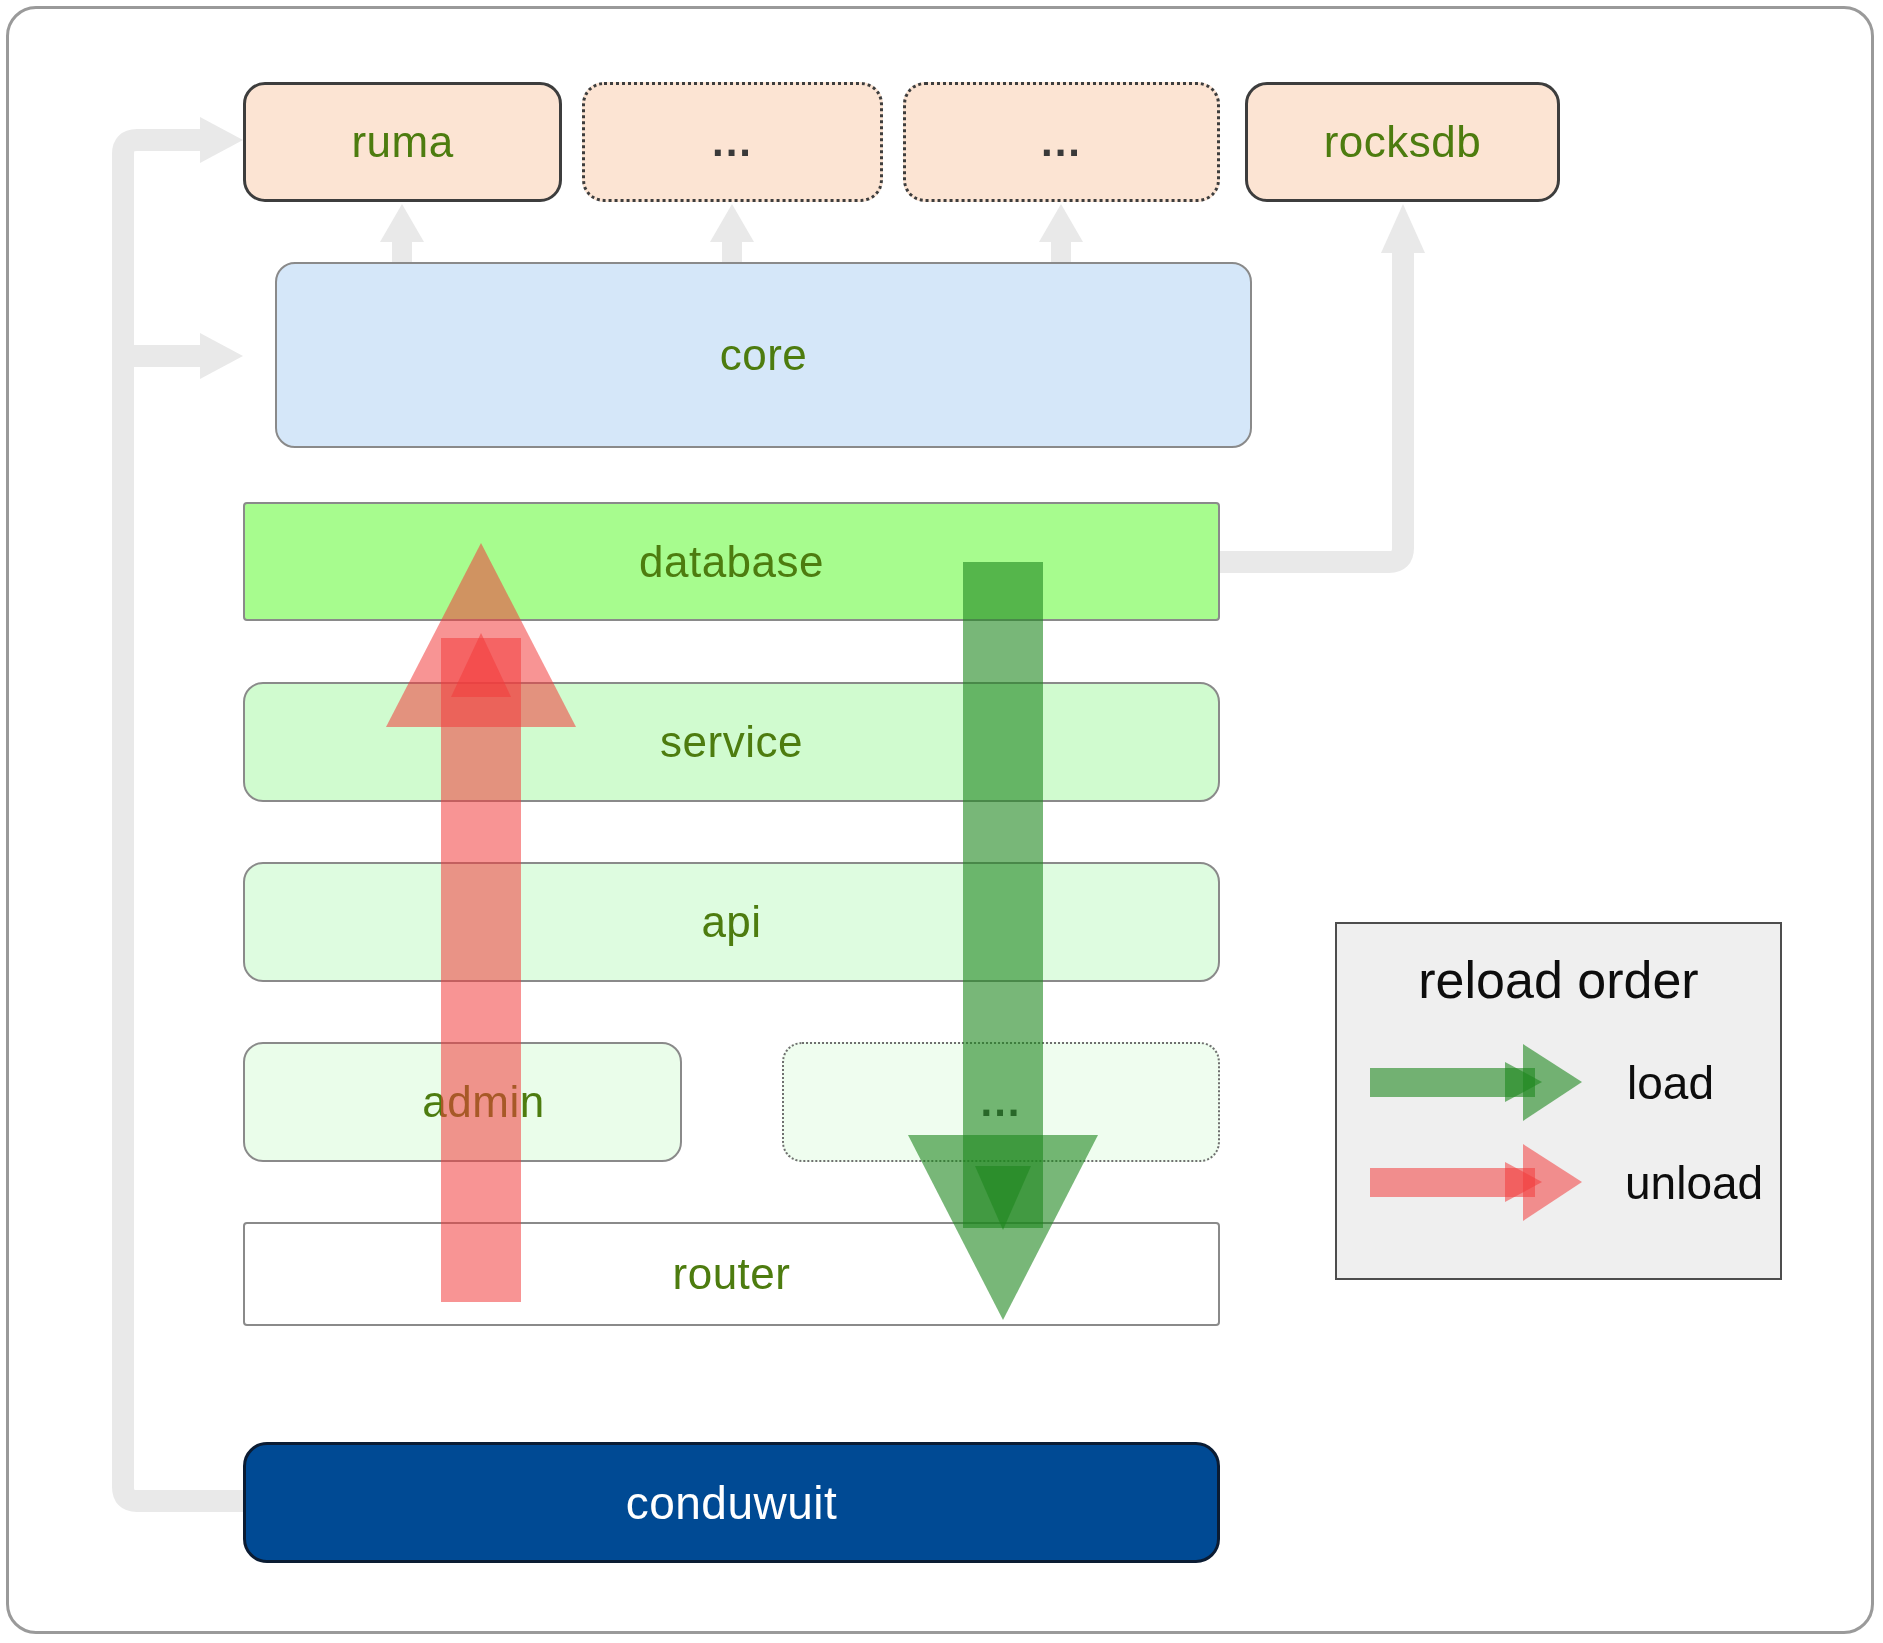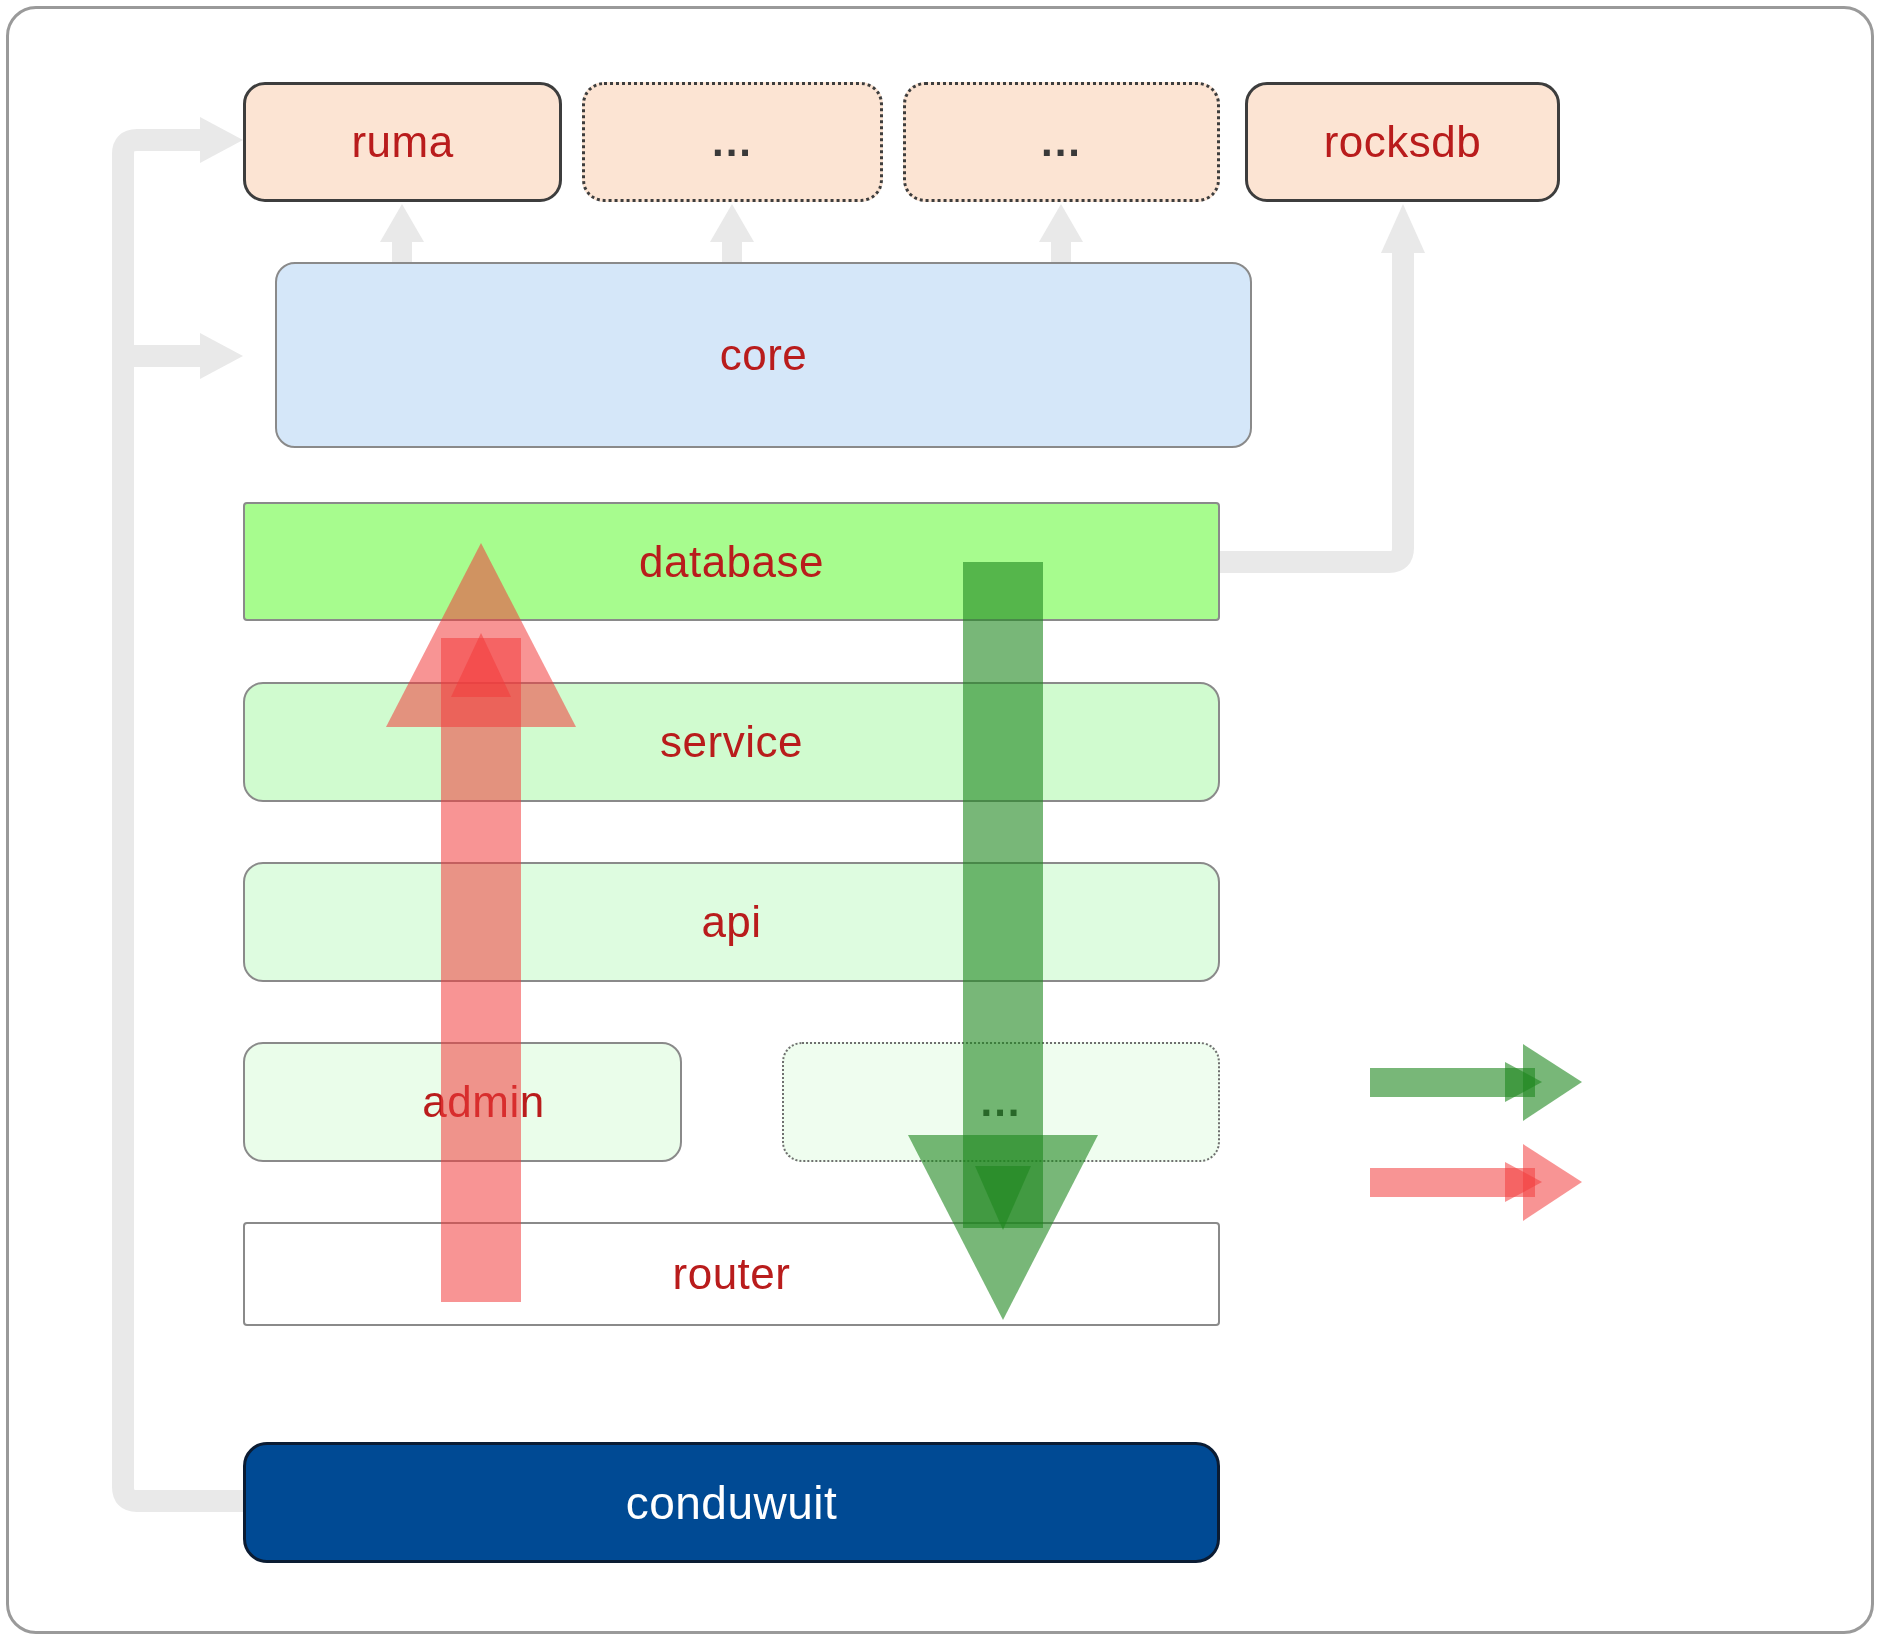--- a/index.html
+++ b/index.html
@@ -13,21 +13,21 @@
   }
   .layer{position:absolute;left:0;top:0;width:1883px;height:1643px;pointer-events:none;}
   .svg-behind{z-index:1;}
   .boxes{z-index:2;}
   .svg-front{z-index:3;}
   .box{
     position:absolute;box-sizing:border-box;display:flex;align-items:center;justify-content:center;
     border-radius:22px;border:2px solid #8a8a8a;
   }
   .box .lbl{
-    font-size:44px;color:#b91c1c;letter-spacing:0.5px;white-space:nowrap;
+    font-size:44px;color:#4d7c0f;letter-spacing:0.5px;white-space:nowrap;
   }
   .top-solid{border:3px solid #3d3d3d;}
   .top-dotted{border:3px dotted #3d3d3d;}
   .dots .lbl{font-weight:bold;font-size:42px;letter-spacing:2px;color:#3a3a3a;}
   .admin-dots{border:2px dotted #6f6f6f;}
   .conduwuit{border:3px solid #0b1c33;border-radius:24px;}
   .conduwuit .lbl{color:#ffffff;font-size:46px;}
   
   .b-ruma      {left:243px;top:82px;  width:319px;height:120px;}
   .b-more1     {left:582px;top:82px;  width:301px;height:120px;}
@@ -115,20 +115,25 @@
       <span class="lbl">...</span>
     </div>
     <div class="box b-router" style="background: rgb(255, 255, 255);">
       <span class="lbl">router</span>
     </div>
     <div class="box conduwuit b-conduwuit" style="background: rgb(0, 74, 148);">
       <span class="lbl">conduwuit</span>
     </div>
   </div>
 
+  <div class="legend" style="background: rgb(239, 239, 239);">
+    <div class="legend-title">reload order</div>
+    <div class="legend-item li-load">load</div>
+    <div class="legend-item li-unload">unload</div>
+  </div>
 
   <svg class="layer svg-front" viewBox="0 0 1883 1643">
 
     <g>
       <rect x="441" y="638" width="80" height="664" fill="rgba(242,60,60,0.55)"></rect>
       <polygon points="386,727 576,727 481,543" fill="rgba(242,60,60,0.55)"></polygon>
       <polygon points="451,697 511,697 481,633" fill="rgba(242,60,60,0.55)"></polygon>
     </g>
 
     <g>

